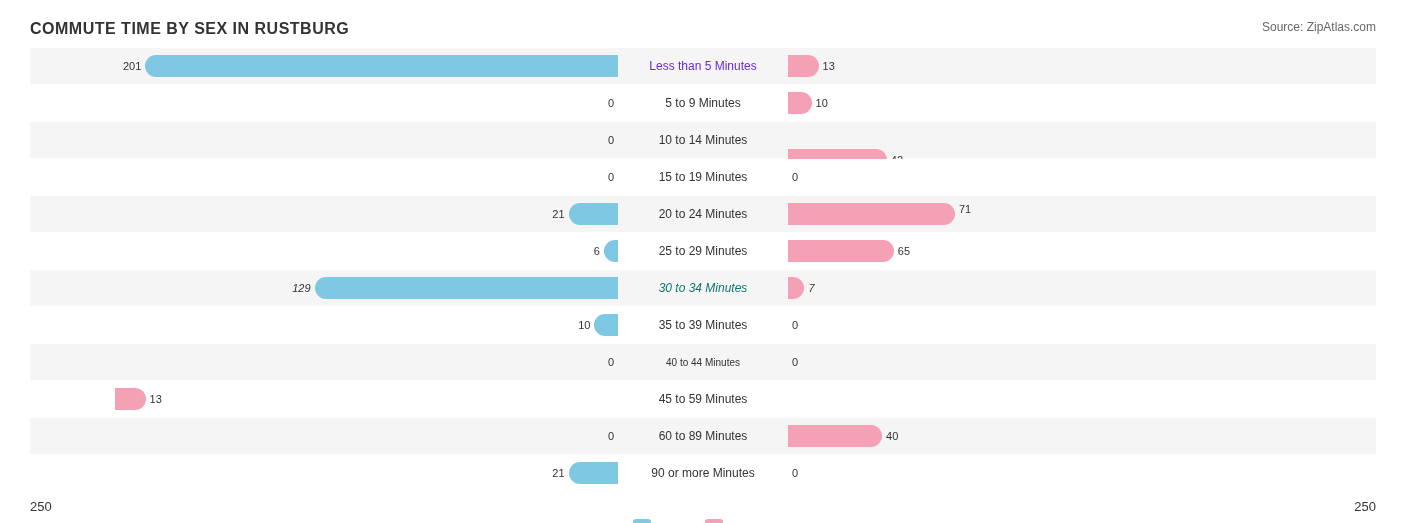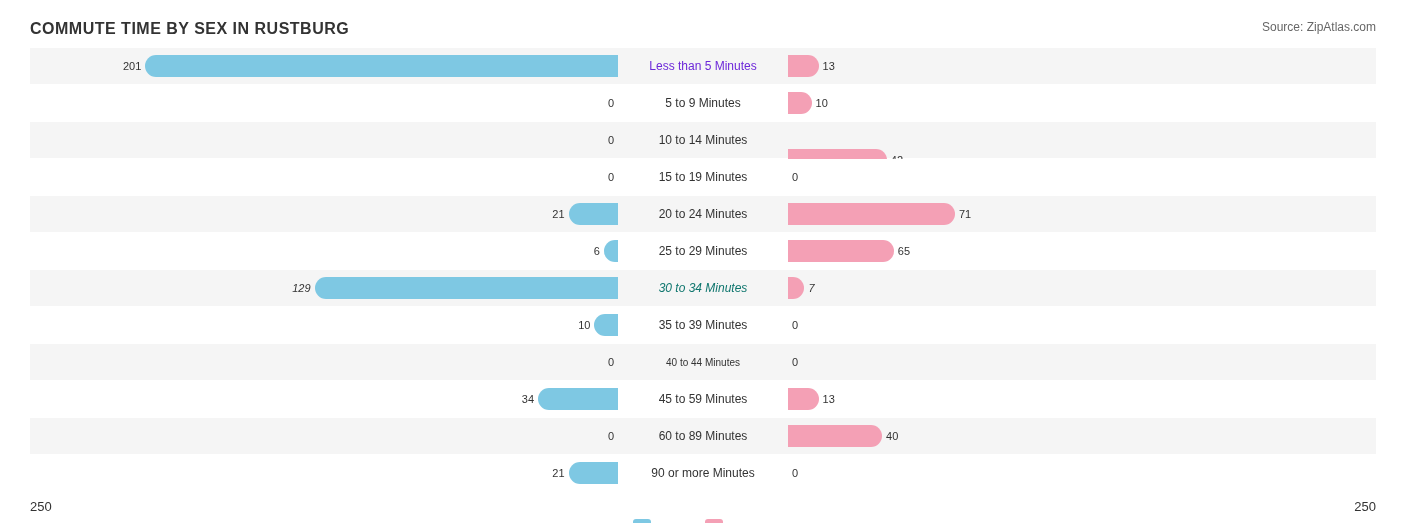--- a/index.html
+++ b/index.html
@@ -109,21 +109,21 @@
         <div style="width: 50%; display: flex; align-items: center; justify-content: flex-start; padding-left: 85px;">
           <span style="font-size: 11px; color: rgb(51, 51, 51); margin-left: 4px; min-width: 25px;">0</span>
         </div>
         <div style="position: absolute; left: 50%; top: 50%; transform: translate(-50%, -50%); font-size: 12px; color: rgb(51, 51, 51); white-space: nowrap; z-index: 10; text-align: center; pointer-events: none; width: 160px;">15 to 19 Minutes</div>
       </div>
       <div style="display: flex; align-items: center; height: 36px; margin-bottom: 1px; background: rgb(245, 245, 245); position: relative;">
         <div style="width: 50%; display: flex; align-items: center; justify-content: flex-end; padding-right: 85px;">
           <span style="font-size: 11px; color: rgb(51, 51, 51); margin-right: 4px; min-width: 25px; text-align: right;">21</span>
           <div style="height: 22px; background: rgb(126, 200, 227); border-radius: 11px 0px 0px 11px; width: 8.4%; max-width: calc(100% - 35px);"></div>
         </div>
-        <div style="width: 50%; display: flex; align-items: center; justify-content: flex-start; padding-left: 85px;">
+        <div style="width: 50%; display: flex; justify-content: flex-start; padding-left: 85px;">
           <div style="height: 22px; background: rgb(244, 160, 181); border-radius: 0px 11px 11px 0px; width: 28.4%; max-width: calc(100% - 35px);"></div>
           <span style="font-size: 11px; color: rgb(51, 51, 51); margin-left: 4px; min-width: 25px;">71</span>
         </div>
         <div style="position: absolute; left: 50%; top: 50%; transform: translate(-50%, -50%); font-size: 12px; color: rgb(51, 51, 51); white-space: nowrap; z-index: 10; text-align: center; pointer-events: none; width: 160px;">20 to 24 Minutes</div>
       </div>
       <div style="display: flex; align-items: center; height: 36px; margin-bottom: 1px; background: rgb(255, 255, 255); position: relative;">
         <div style="width: 50%; display: flex; align-items: center; justify-content: flex-end; padding-right: 85px;">
           <span style="font-size: 11px; color: rgb(51, 51, 51); margin-right: 4px; min-width: 25px; text-align: right;">6</span>
           <div style="height: 22px; background: rgb(126, 200, 227); border-radius: 11px 0px 0px 11px; width: 2.4%; max-width: calc(100% - 35px);"></div>
         </div>
@@ -157,24 +157,20 @@
       <div style="display: flex; align-items: center; height: 36px; margin-bottom: 1px; background: rgb(245, 245, 245); position: relative;">
         <div style="width: 50%; display: flex; align-items: center; justify-content: flex-end; padding-right: 85px;">
           <span style="font-size: 11px; color: rgb(51, 51, 51); margin-right: 4px; min-width: 25px; text-align: right;">0</span>
         </div>
         <div style="width: 50%; display: flex; align-items: center; justify-content: flex-start; padding-left: 85px;">
           <span style="font-size: 11px; color: rgb(51, 51, 51); margin-left: 4px; min-width: 25px;">0</span>
         </div>
         <div style="position: absolute; left: 50%; top: 50%; transform: translate(-50%, -50%); font-size: 10px; color: rgb(51, 51, 51); white-space: nowrap; z-index: 10; text-align: center; pointer-events: none; width: 160px;">40 to 44 Minutes</div>
       </div>
       <div style="display: flex; align-items: center; height: 36px; margin-bottom: 1px; background: rgb(255, 255, 255); position: relative;">
-        <div style="width: 50%; display: flex; align-items: center; justify-content: flex-end; padding-right: 85px;">
-          <span style="font-size: 11px; color: rgb(51, 51, 51); margin-right: 4px; min-width: 25px; text-align: right;">34</span>
-          <div style="height: 22px; background: rgb(126, 200, 227); border-radius: 11px 0px 0px 11px; width: 13.6%; max-width: calc(100% - 35px);"></div>
-        </div>
         <div style="width: 50%; display: flex; align-items: center; justify-content: flex-start; padding-left: 85px;">
           <div style="height: 22px; background: rgb(244, 160, 181); border-radius: 0px 11px 11px 0px; width: 5.2%; max-width: calc(100% - 35px);"></div>
           <span style="font-size: 11px; color: rgb(51, 51, 51); margin-left: 4px; min-width: 25px;">13</span>
         </div>
         <div style="position: absolute; left: 50%; top: 50%; transform: translate(-50%, -50%); font-size: 12px; color: rgb(51, 51, 51); white-space: nowrap; z-index: 10; text-align: center; pointer-events: none; width: 160px;">45 to 59 Minutes</div>
       </div>
       <div style="display: flex; align-items: center; height: 36px; margin-bottom: 1px; background: rgb(245, 245, 245); position: relative;">
         <div style="width: 50%; display: flex; align-items: center; justify-content: flex-end; padding-right: 85px;">
           <span style="font-size: 11px; color: rgb(51, 51, 51); margin-right: 4px; min-width: 25px; text-align: right;">0</span>
         </div>

